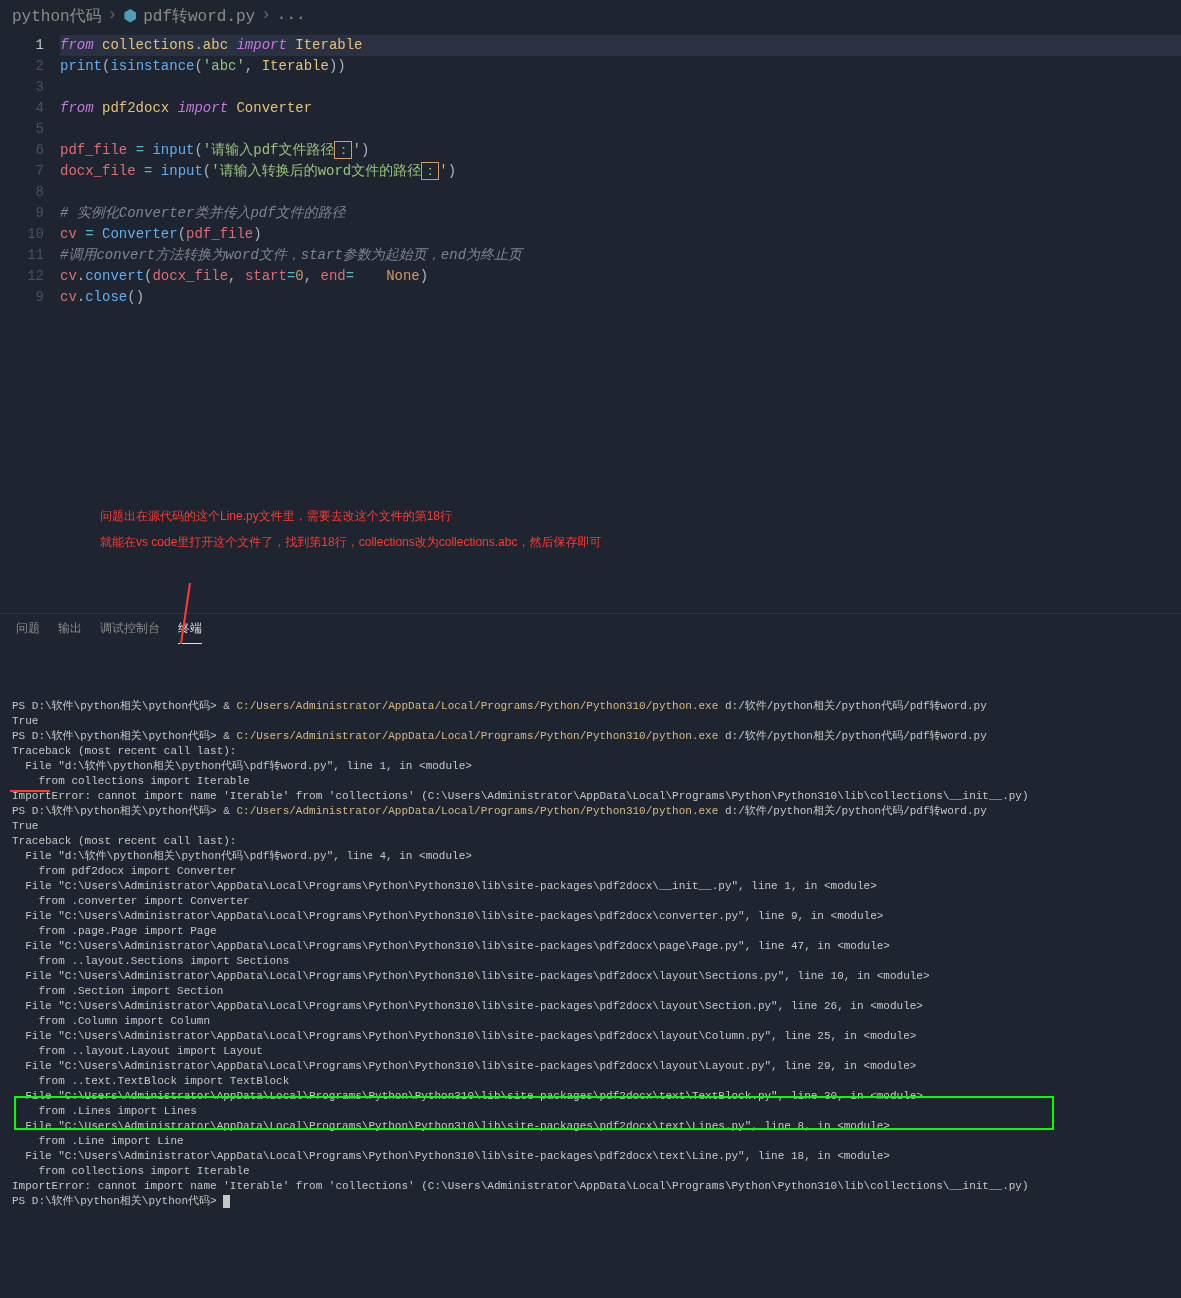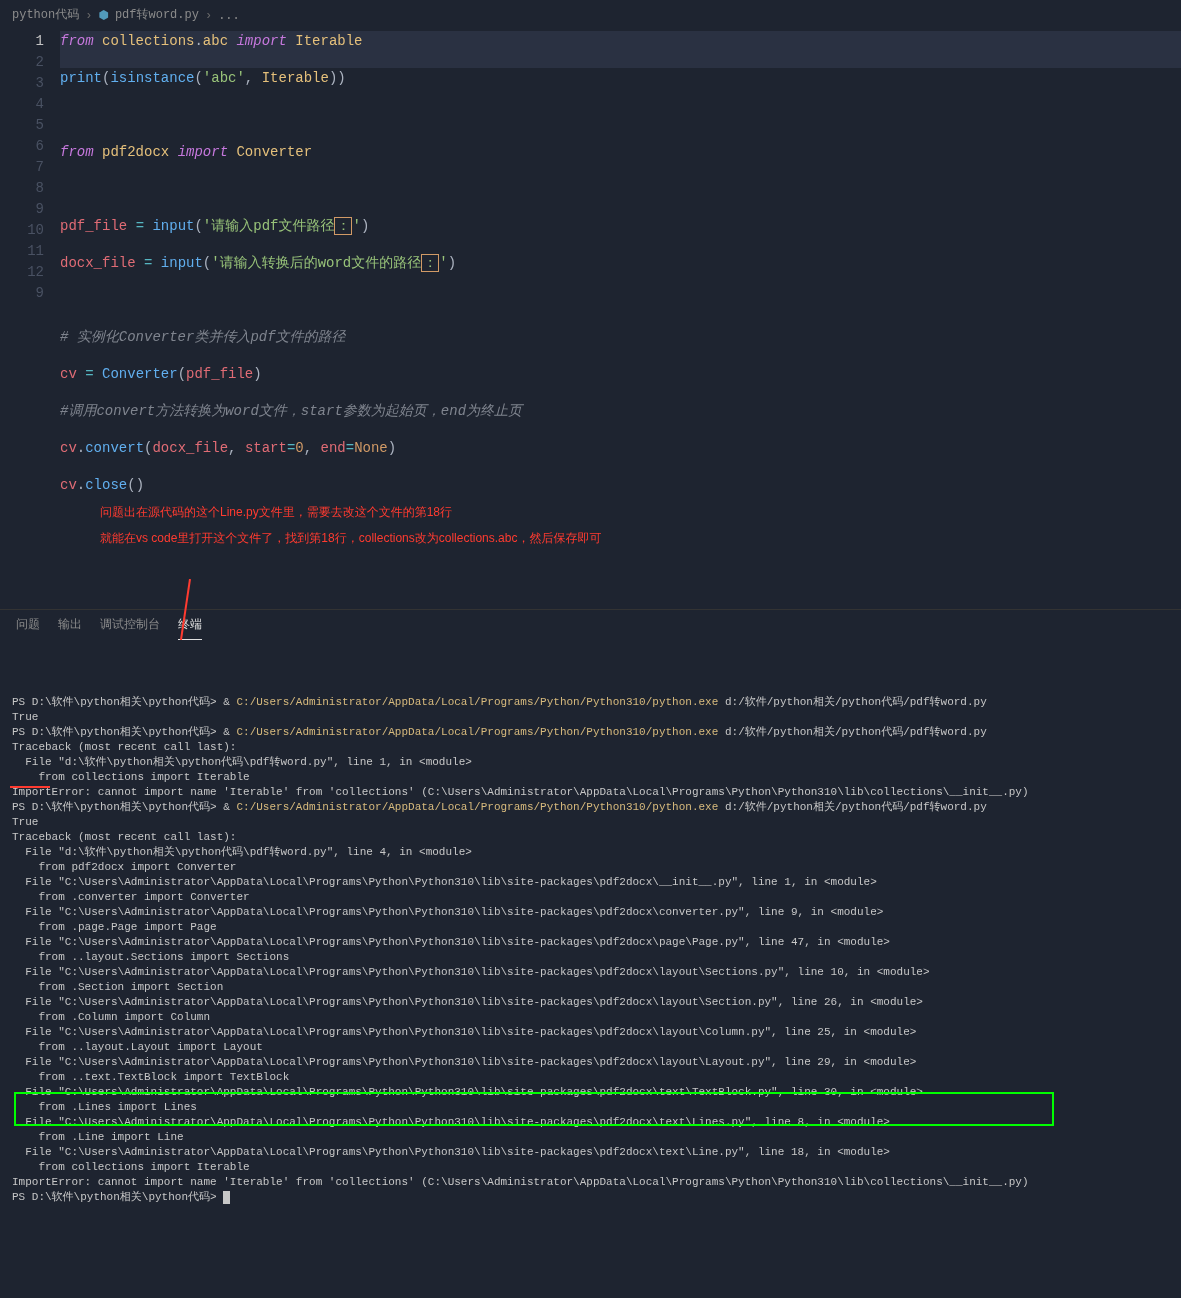--- a/index.html
+++ b/index.html
@@ -11,23 +11,23 @@
       width: 1181px;
       height: 1298px;
       overflow: hidden;
       display: flex;
       flex-direction: column;
     }
     .breadcrumb {
       background: #1e2430;
       padding: 6px 12px;
       color: #8b8b8b;
-      font-size: 12px;
+      font-size: 16px;
       display: flex;
-      align-items: flex-end;
+      align-items: flex-start;
       gap: 6px;
     }
     .breadcrumb .sep { color: #6a6a6a; }
     .breadcrumb .file-icon { color: #519aba; }
     .editor-area {
       display: flex;
       flex: 0 0 auto;
       background: #1e2430;
       height: 580px;
       position: relative;
@@ -44,27 +44,27 @@
     }
     .gutter .ln { height: 21px; }
     .gutter .ln.active { color: #c5c5c5; }
     .code {
       flex: 1;
       font-size: 14px;
       line-height: 21px;
       padding-top: 2px;
       white-space: pre;
     }
-    .code .line { height: 37px; }
+    .code .line { height: 21px; }
     .code .line.hl { background: #2a3142; }
     .kw { color: #c678dd; font-style: italic; }
     .fn { color: #61afef; }
     .str { color: #98c379; }
     .num { color: #d19a66; }
-    .const { color: #d19a66; }
+    .const { color: #d19a66; margin-left: 32px; }
     .var { color: #e06c75; }
     .mod { color: #e5c07b; }
     .cmt { color: #7f848e; font-style: italic; }
     .punc { color: #abb2bf; }
     .op { color: #56b6c2; }
     .hlbox { border: 1px solid #d19a66; padding: 0 1px; }
     .annotation-area {
       position: absolute;
       top: 470px;
       left: 100px;

